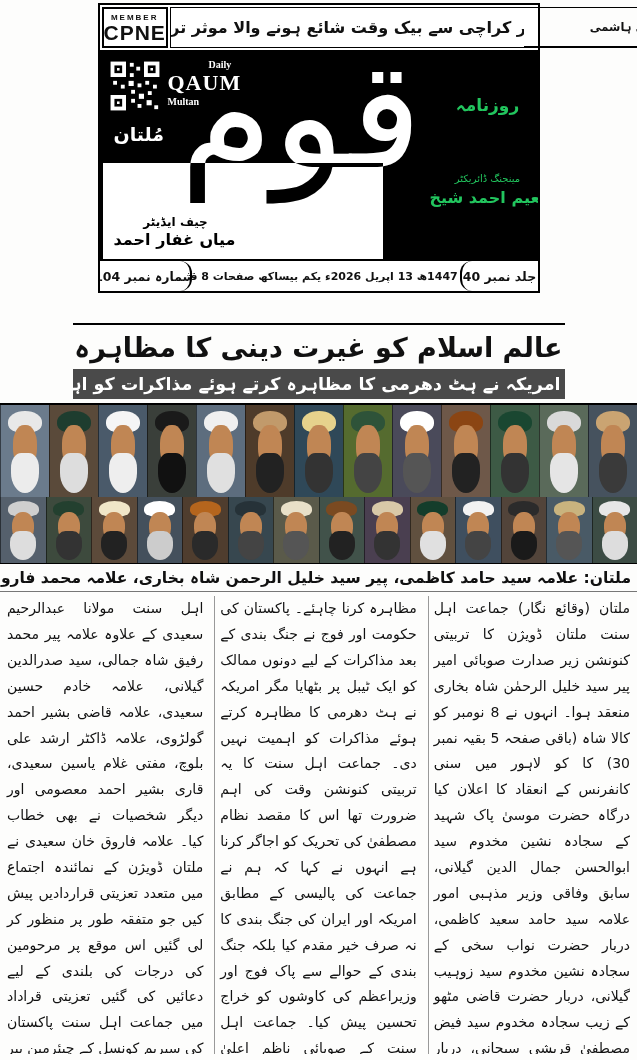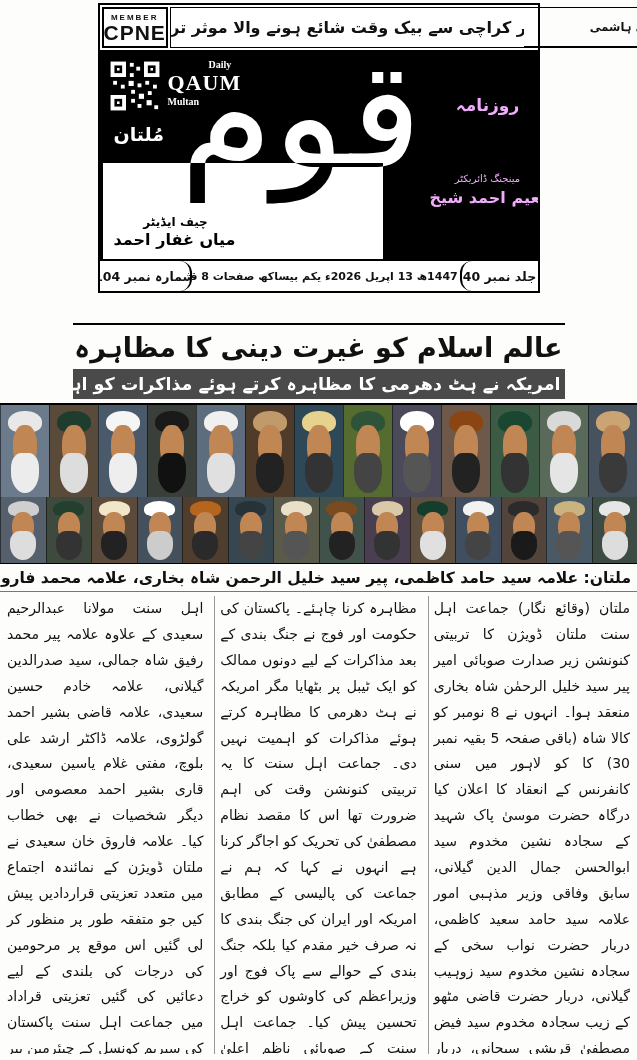--- a/index.html
+++ b/index.html
@@ -31,21 +31,21 @@
   }
   .qr-row { position:absolute; z-index:2; top:8px; left:8px; display:flex; gap:6px; color:#fff; }
   .qr-svg { width:54px; height:54px; }
   .qr-text .daily { font-size:10px; font-weight:bold; font-family:"Liberation Serif", serif;padding-left:41px; }
   .qr-text .qaum { font-size:22px; font-weight:bold; font-family:"Liberation Serif", serif; letter-spacing:1px; }
   .qr-text .mult { font-size:10px; font-weight:bold; font-family:"Liberation Serif", serif; }
   .city-badge { position:absolute; z-index:2; top:72px; left:14px; color:#fff; font-size:19px; font-weight:bold; direction:rtl; }
   .chief-editor { position:absolute; z-index:2; left:16px; bottom:10px; width:120px; color:#000; text-align:center; direction:rtl; }
   .chief-editor .t { font-size:12px; font-weight:bold; }
   .chief-editor .n { font-size:16px; font-weight:bold; margin-top:1px; white-space:nowrap; }
-  .right-col { position:absolute; z-index:2; right:6px; top:0; bottom:0; width:88px; color:#f0abfc; direction:rtl; display:flex; flex-direction:column; align-items:center; }
+  .right-col { position:absolute; z-index:2; right:6px; top:0; bottom:0; width:88px; color:#22c55e; direction:rtl; display:flex; flex-direction:column; align-items:center; }
   .right-col .roznama { margin-top:44px; font-size:17px; font-weight:bold; }
   .right-col .md-title { margin-top:58px; font-size:10px; }
   .right-col .md-name { margin-top:4px; font-size:16px; font-weight:bold; white-space:nowrap; }
   .date-bar { display:flex; direction:rtl; height:32px; border-top:2px solid #000; font-weight:bold; align-items:stretch; }
   .date-bar > div { display:flex; align-items:center; justify-content:center; white-space:nowrap; overflow:hidden;border-radius:12px; }
   .db-vol { width:78px; border-left:2px solid #000; font-size:12.5px; }
   .db-date { flex:1; font-size:11px; }
   .db-issue { width:92px; border-right:2px solid #000; font-size:12.5px; }
   
   .headline-block { width:492px; margin:30px auto 0; border-top:2px solid #000; }

